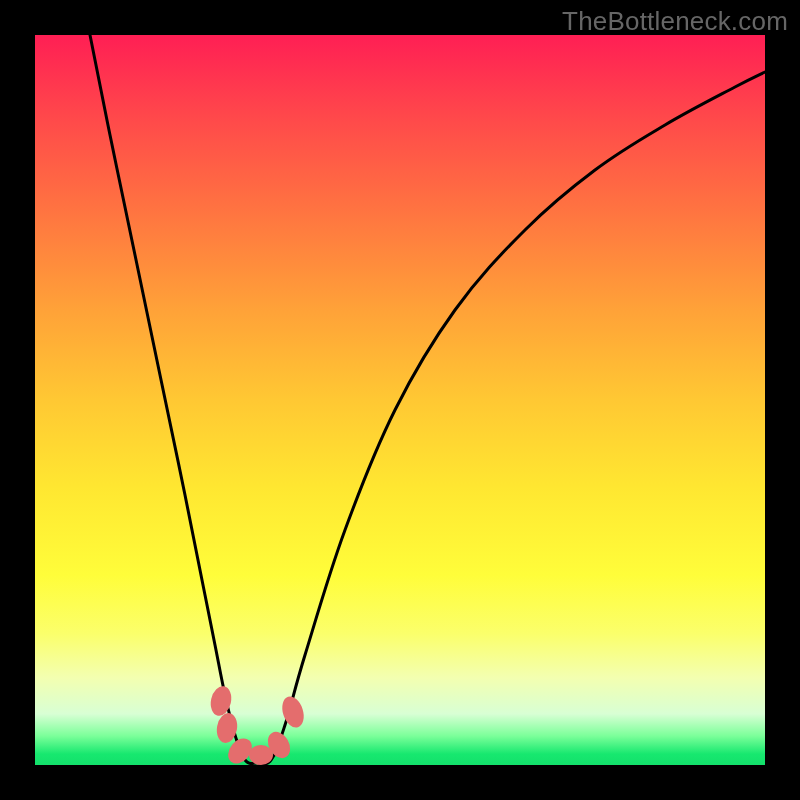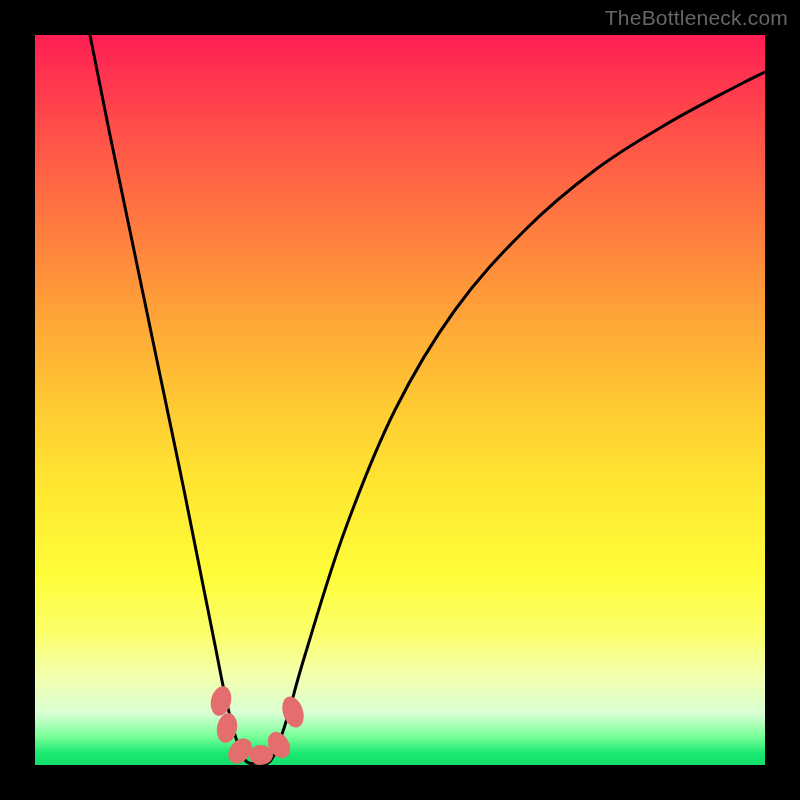--- a/index.html
+++ b/index.html
@@ -37,21 +37,21 @@
       #7cff9a 96%,
       #17e86f 98.5%,
       #13e06b 100%
     );
   }
   .watermark {
     position: absolute;
     top: 6px;
     right: 12px;
     color: #666;
-    font-size: 21px;
+    font-size: 26px;
     font-weight: 400;
     letter-spacing: 0.2px;
   }
   svg.curves {
     position: absolute;
     left: 0; top: 0;
     width: 730px; height: 730px;
     overflow: visible;
   }
 </style>

